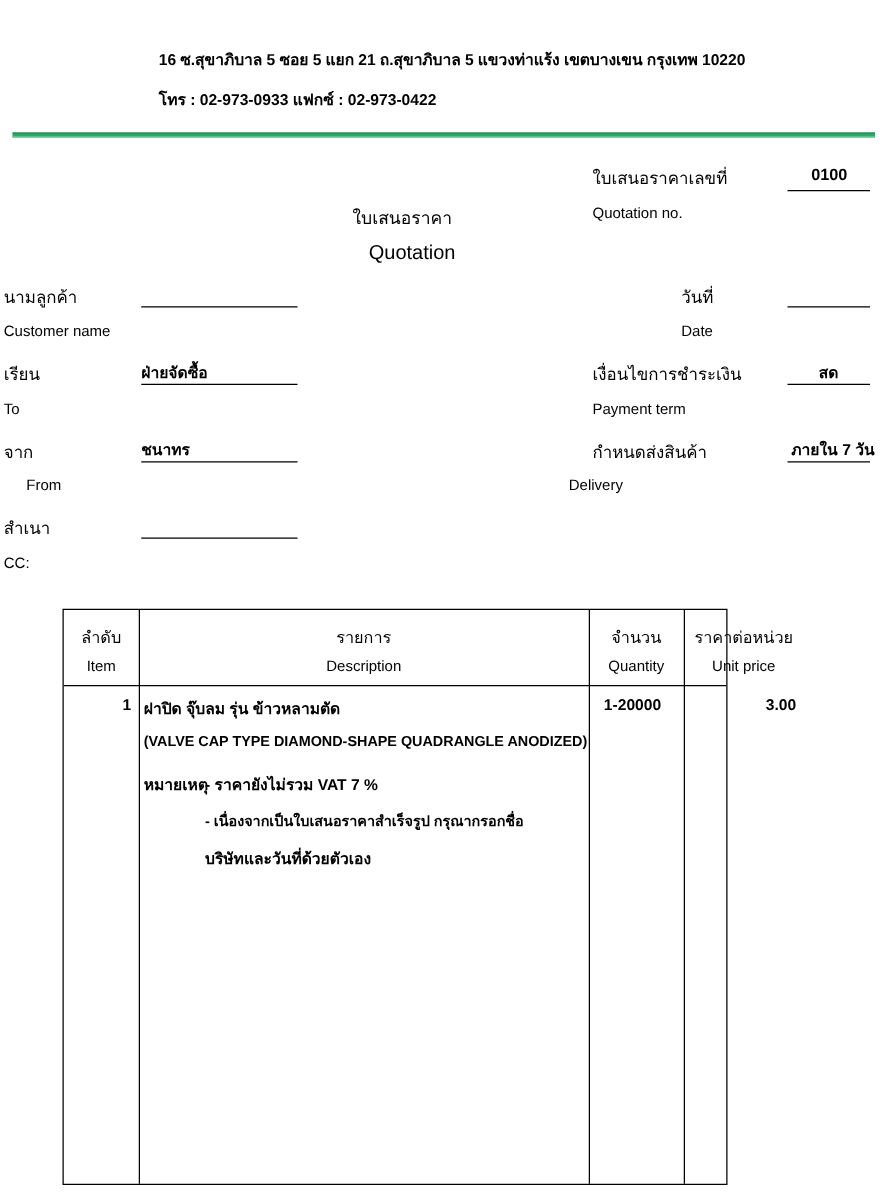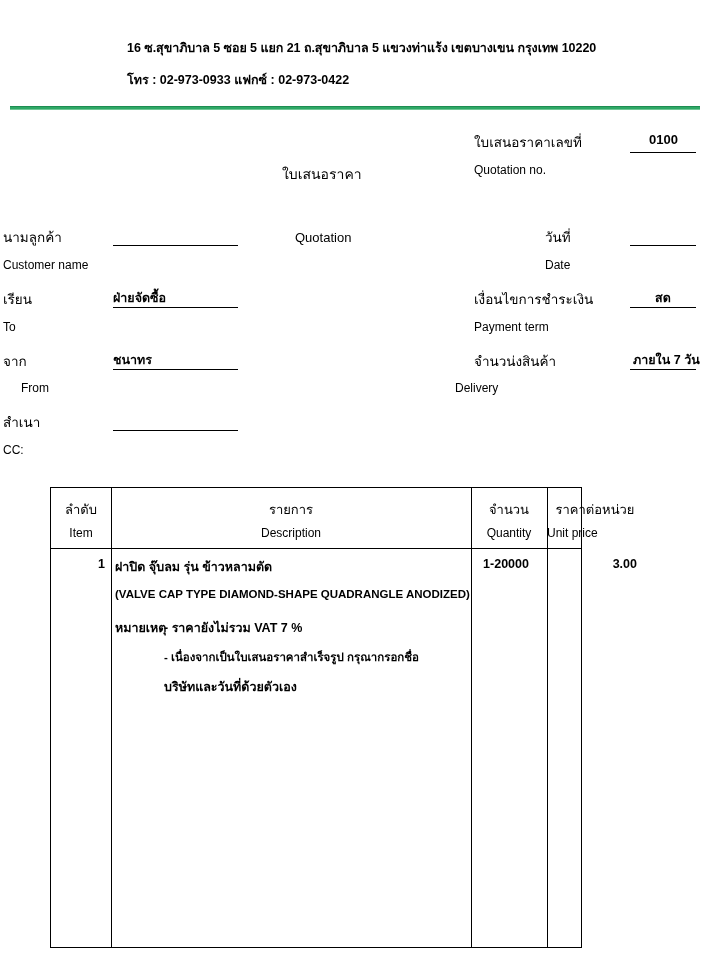--- a/index.html
+++ b/index.html
@@ -106,21 +106,21 @@
     font-weight: bold;
     white-space: nowrap;
   }
   .rule {
     position: absolute;
     height: 0;
     border-bottom: 1.6px solid #000;
   }
 
   .title-th  { left: 282px; top: 163px; font-size: 14px; }
-  .title-en  { left: 295px; top: 194px; font-size: 13px; margin-top: 36px; }
+  .title-en  { left: 295px; top: 194px; font-size: 16px; }
 
   .qno-th    { left: 474px; top: 131px; }
   .qno-en    { left: 474px; top: 163px; }
   .qno-val   { left: 649px; top: 132px; font-size: 13px; }
   .qno-rule  { left: 630px; top: 152px; width: 66px; }
 
   
   .f-cust-th { left: 3px;   top: 226px; }
   .f-cust-en { left: 3px;   top: 258px; }
   .r-cust    { left: 113px; top: 245px; width: 125px; }
@@ -197,21 +197,21 @@
     white-space: nowrap;
   }
 
   .th-item-th  { left: 8px;  top: 11px; width: 44px; text-align: center; }
   .th-item-en  { left: 8px;  top: 38px; width: 44px; text-align: center; }
   .th-desc-th  { left: 60px; top: 11px; width: 360px; text-align: center; }
   .th-desc-en  { left: 60px; top: 38px; width: 360px; text-align: center; }
   .th-qty-th   { left: 420px; top: 11px; width: 76px; text-align: center; }
   .th-qty-en   { left: 420px; top: 38px; width: 76px; text-align: center; }
   .th-price-th { left: 496px; top: 11px; width: 96px; text-align: center; }
-  .th-price-en { left: 496px; top: 38px; width: 96px; }
+  .th-price-en { left: 496px; top: 38px; width: 96px; text-align: center; }
 
   .cell {
     position: absolute;
     font-size: 12.5px;
     font-weight: bold;
     white-space: nowrap;
   }
   .c-no    { left: 8px;   top: 69px; width: 46px; text-align: right; }
   .c-qty   { left: 420px; top: 69px; width: 70px; text-align: center; }
   .c-price { left: 496px; top: 69px; width: 90px; text-align: right; }
@@ -272,21 +272,21 @@
   <div class="lbl-th f-date-th">วันที่</div>
   <div class="lbl-en f-date-en">Date</div>
   <div class="val-th" style="left:633px; top:226px;"></div>
   <div class="rule r-date"></div>
 
   <div class="lbl-th f-pay-th">เงื่อนไขการชำระเงิน</div>
   <div class="lbl-en f-pay-en">Payment term</div>
   <div class="val-th v-pay">สด</div>
   <div class="rule r-pay"></div>
 
-  <div class="lbl-th f-del-th">จำนวน่งสินค้า</div>
+  <div class="lbl-th f-del-th">กำหนดส่งสินค้า</div>
   <div class="lbl-en f-del-en">Delivery</div>
   <div class="val-th v-del">ภายใน 7 วัน</div>
   <div class="rule r-del"></div>
 
   <div class="tbl">
     <div class="vline v1"></div>
     <div class="vline v2"></div>
     <div class="vline v3"></div>
     <div class="hline h-head"></div>
 

